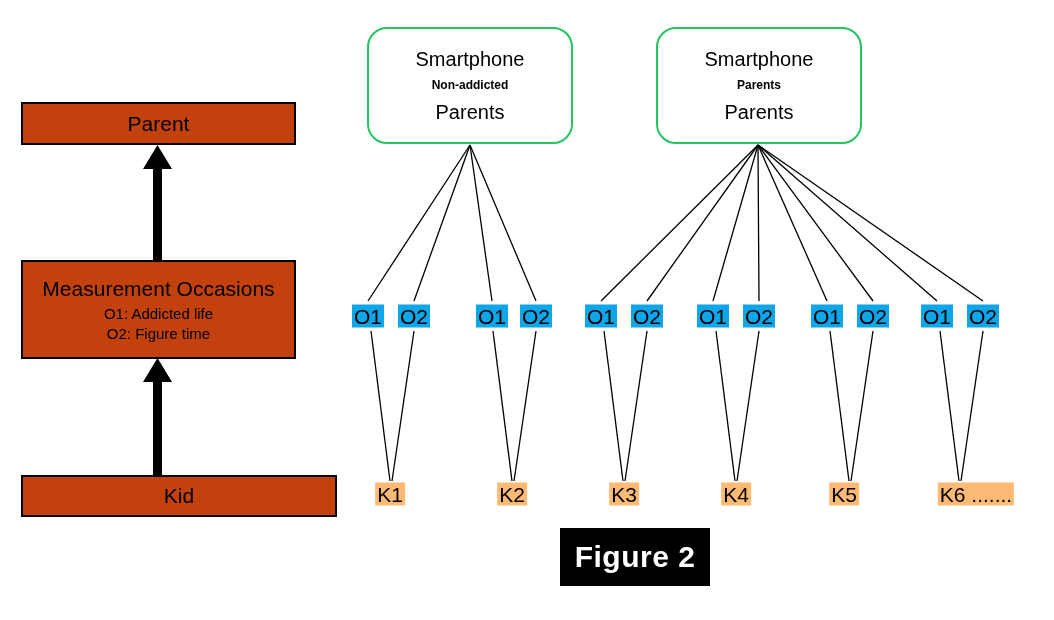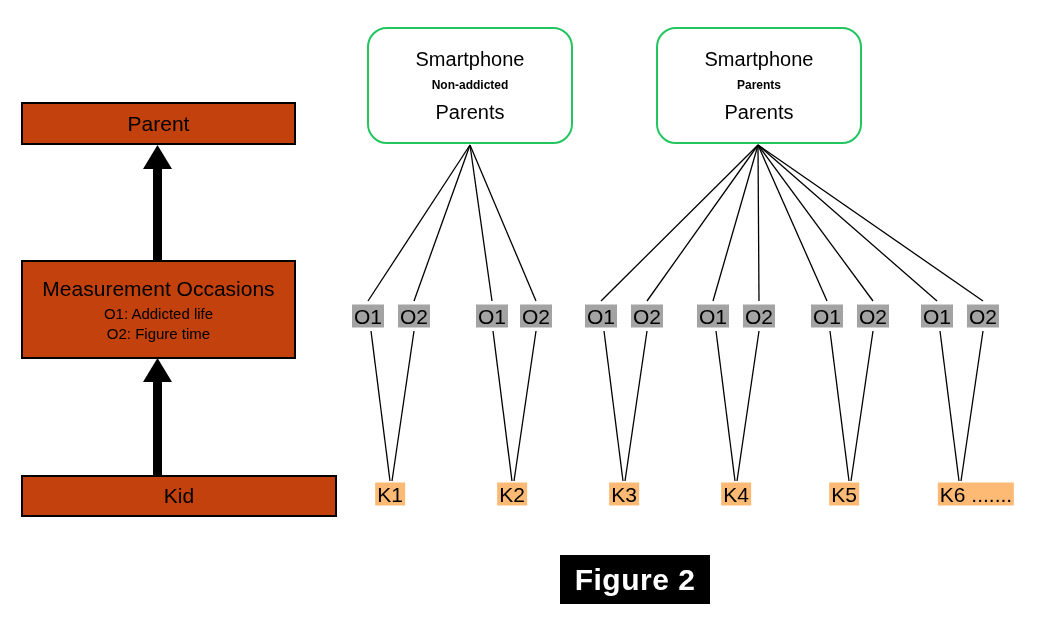--- a/index.html
+++ b/index.html
@@ -78,49 +78,48 @@
   #group-nonaddicted { left: 367px; top: 27px; width: 206px; height: 117px; }
   #group-addicted    { left: 656px; top: 27px; width: 206px; height: 117px; }
 
   
   .node-label {
     position: absolute;
     font-size: 21px;
     line-height: 21px;
     white-space: nowrap;
     transform: translate(-50%, -50%);
-    background: #a3a3a3;
+    background: #0ea5e9;
     padding: 1px 2px;
   }
   .kid-label {
     position: absolute;
     font-size: 21px;
     line-height: 21px;
     white-space: nowrap;
     transform: translate(-50%, -50%);
     background: #fdba74;
     padding: 1px 2px;
   }
 
   
   #figure-banner {
     position: absolute;
     left: 560px;
     top: 528px;
     width: 150px;
-    height: 49px;
+    height: 58px;
     background: #000000;
     color: #ffffff;
     display: flex;
     align-items: center;
     justify-content: center;
     font-size: 30px;
     font-weight: bold;
     letter-spacing: 0.5px;
-    margin-top: 27px;
   }
 </style>
 </head>
 <body>
 
 <div id="page">
 
   <svg class="svg-layer" viewBox="0 0 1054 620" xmlns="http://www.w3.org/2000/svg">
     <g stroke="#000000" stroke-width="1.3" fill="none">
 

